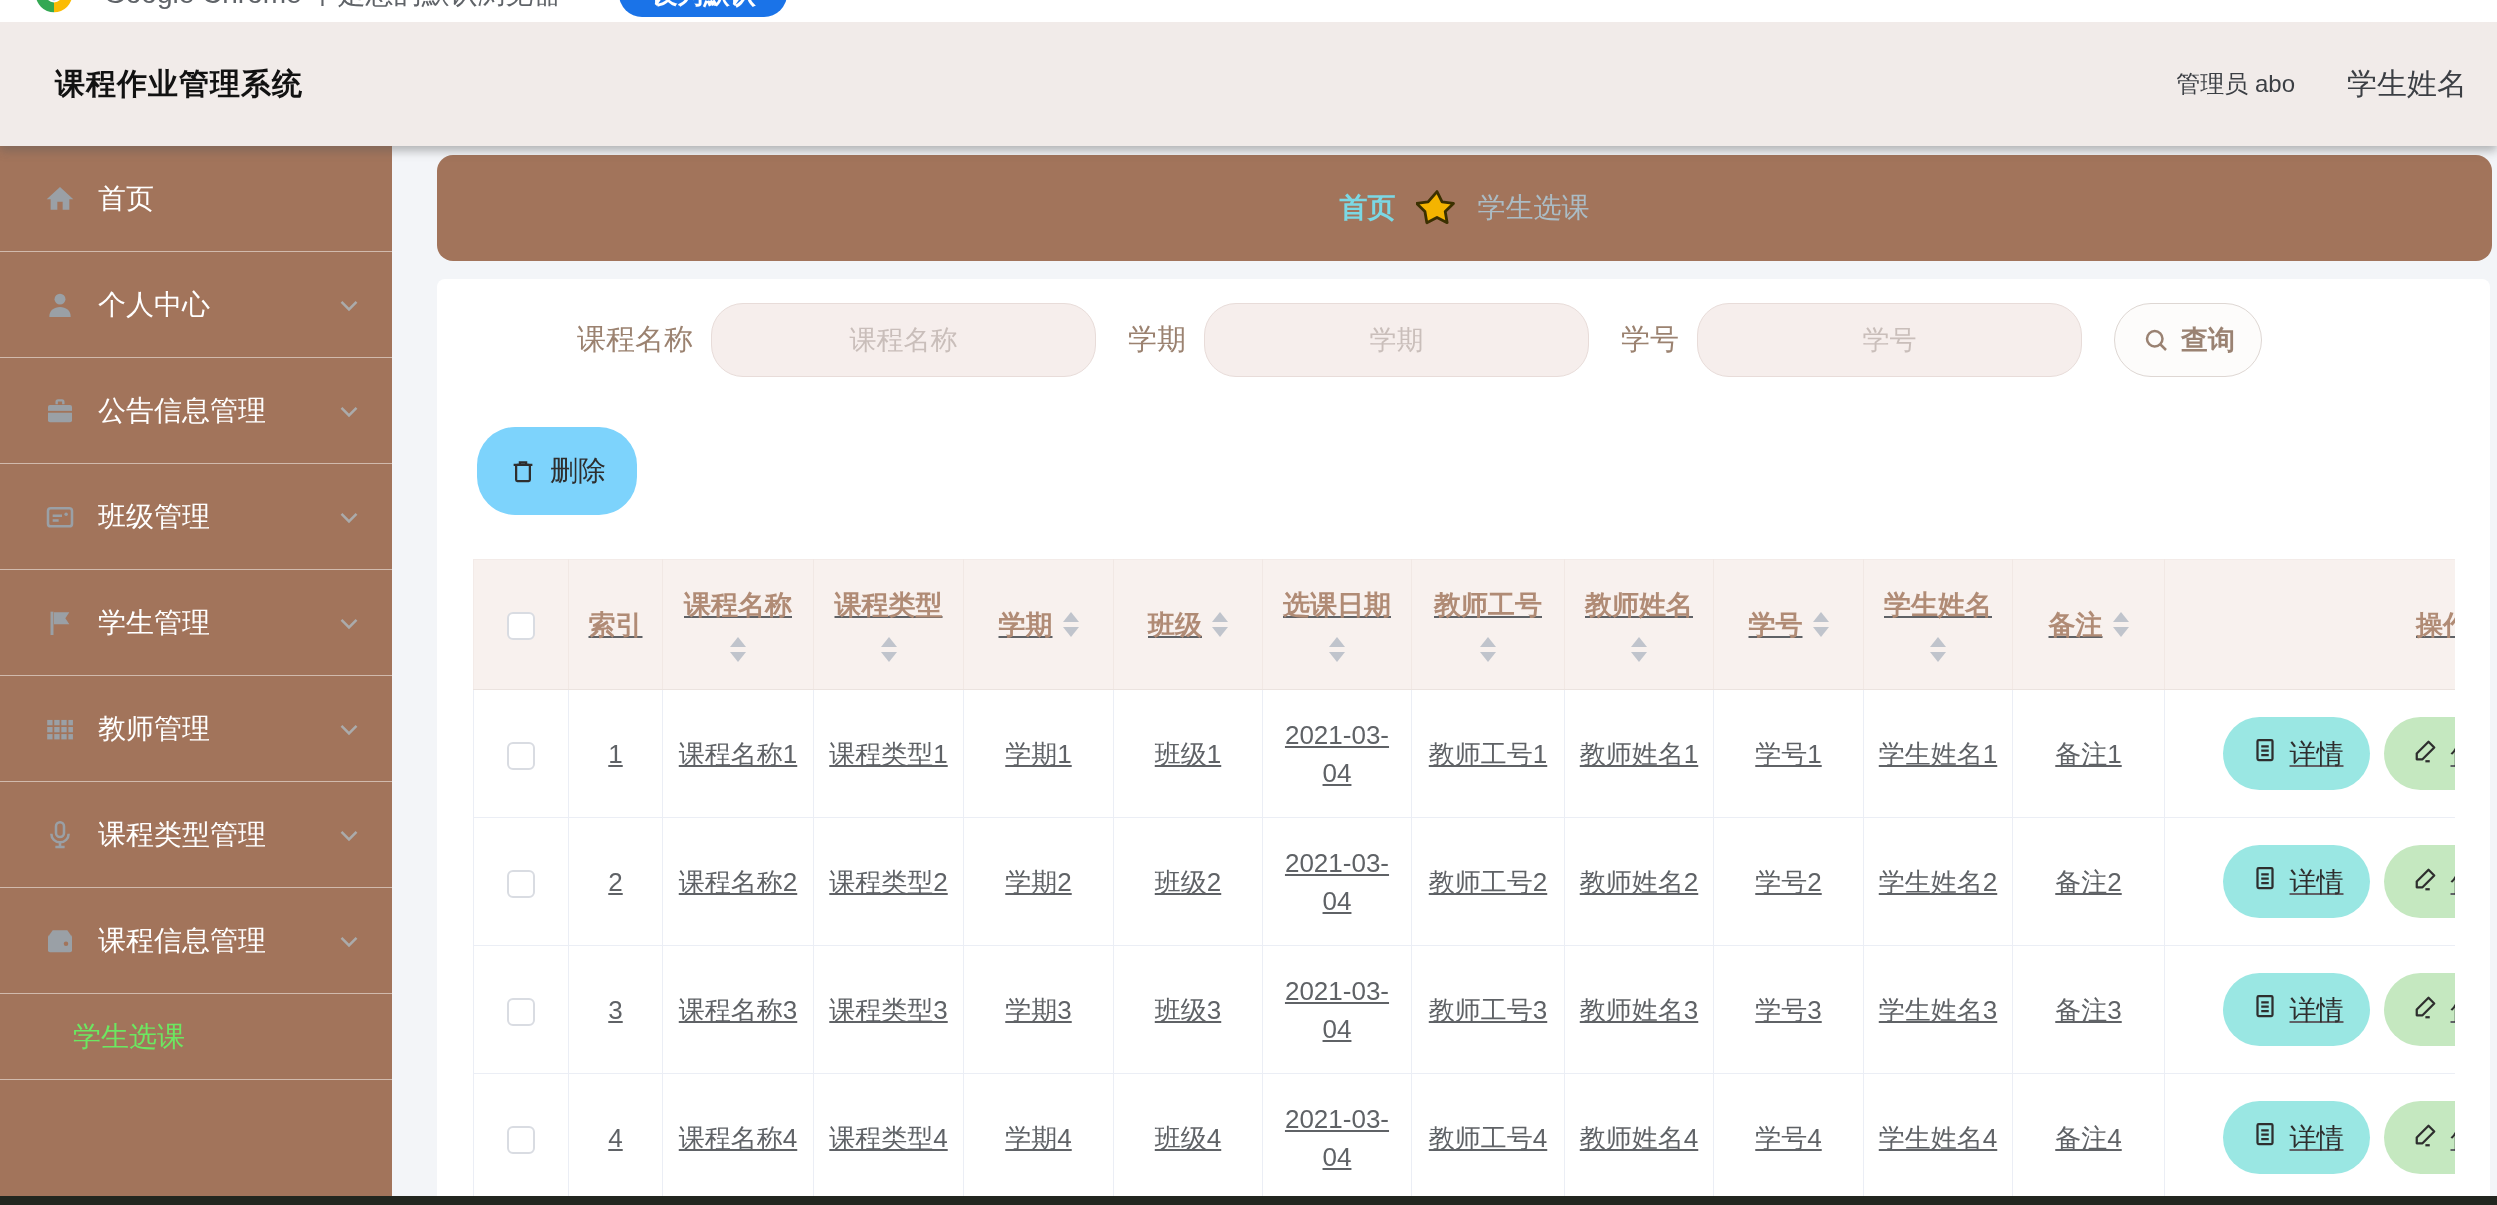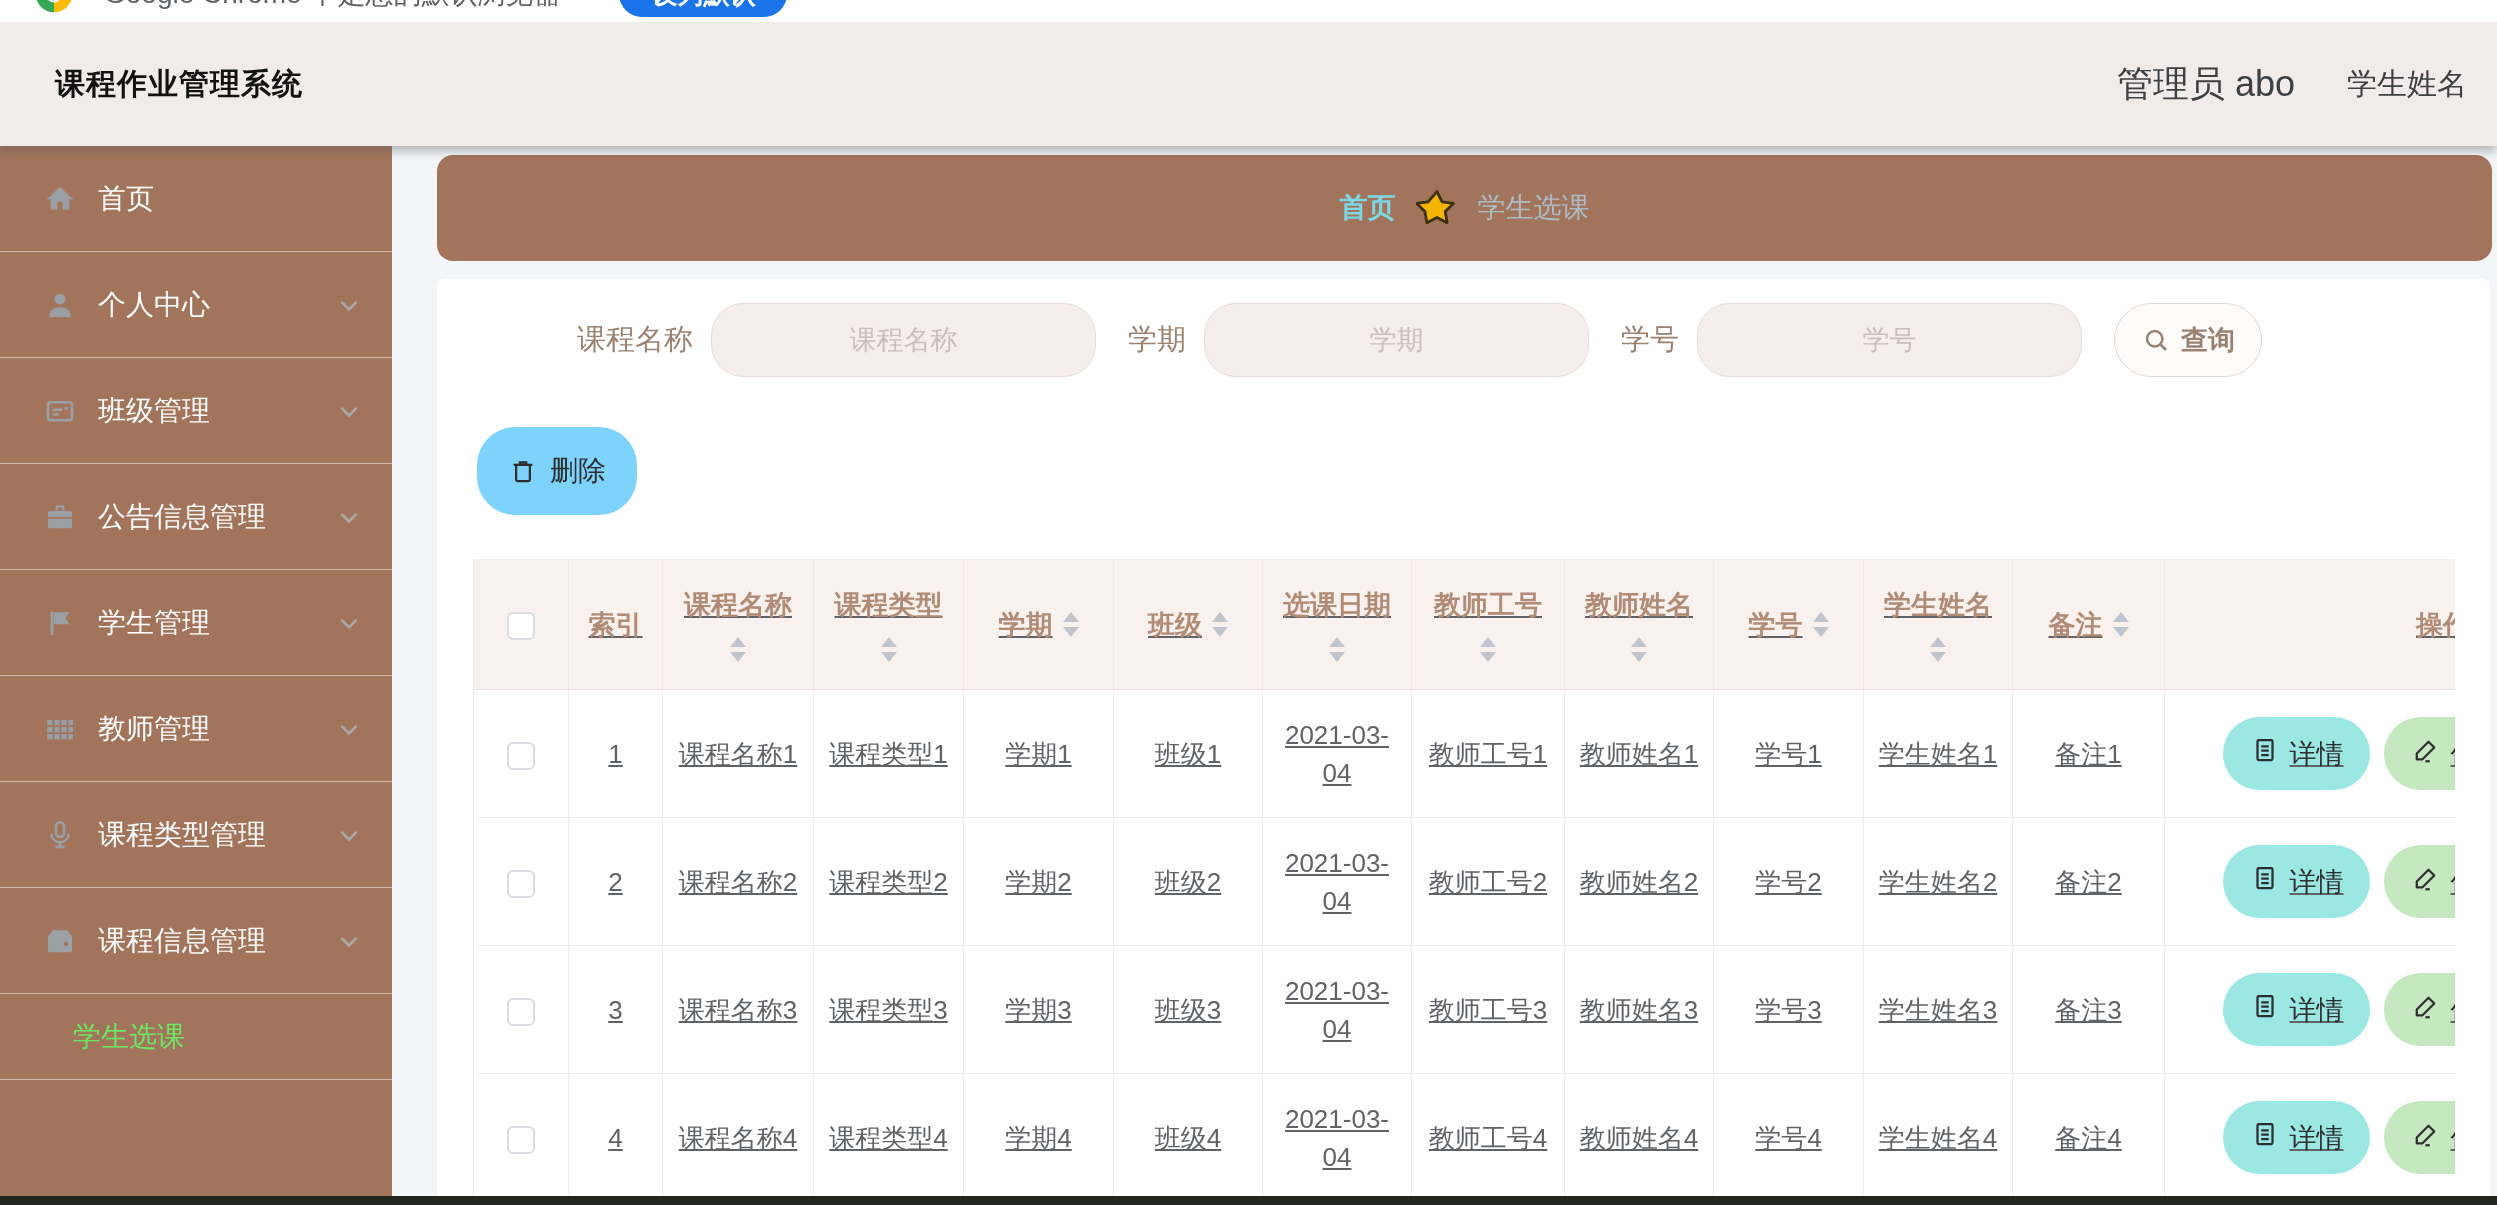--- a/index.html
+++ b/index.html
@@ -13,21 +13,21 @@
   .chrome-logo { width:44px; height:44px; }
   .infobar-msg { font-size:28px; color:#5f6368; margin-left:28px; white-space:nowrap; }
   .btn-setdefault { margin-left:58px; height:46px; padding:0 32px; border:none; border-radius:23px;
     background:#1a73e8; color:#fff; font-size:26px; font-weight:bold; }
 
   
   .app-header { position:absolute; top:22px; left:0; right:0; height:124px; background:#f1ebe9; z-index:5;
     display:flex; align-items:center; padding:0 30px 0 55px; box-shadow:0 5px 9px rgba(90,90,90,.42); }
   .app-title { font-size:30px; font-weight:bold; color:#121212; letter-spacing:1px; }
   .header-right { margin-left:auto; display:flex; align-items:center; gap:52px; }
-  .user-label { font-size:36px; color:#3c3f44; }
+  .user-label { font-size:24px; color:#3c3f44; }
   .logout-link { font-size:30px; color:#3c3f44; cursor:pointer; }
 
   
   .sidebar { position:absolute; top:146px; left:0; width:392px; bottom:0; background:#a2745b; z-index:3; }
   .side-item { height:106px; display:flex; align-items:center; padding:0 28px 0 44px; color:#ffffff;
     font-size:28px; border-bottom:1px solid rgba(255,255,255,.5); cursor:pointer; }
   .side-item.expanded { border-bottom:none; }
   .s-icon { width:32px; height:32px; margin-right:22px; flex:0 0 auto; }
   .s-icon svg, .s-chev svg { width:100%; height:100%; display:block; }
   .s-label { flex:1 1 auto; }
@@ -142,41 +142,41 @@
           <span class="s-label">个人中心</span>
           <span class="s-chev">
             <svg viewBox="0 0 24 24">
               <path d="M6 9.5l6 6 6-6" fill="none" stroke="#ababab" stroke-width="2"></path>
             </svg>
           </span>
         </div>
         <div class="side-item">
           <span class="s-icon">
             <svg viewBox="0 0 24 24">
+              <rect x="3" y="7.5" width="18" height="13" rx="1.5" fill="#9aa0a6"></rect>
+              <path d="M9.5 7V5a1 1 0 0 1 1-1h3a1 1 0 0 1 1 1v2" fill="none" stroke="#9aa0a6" stroke-width="1.8"></path>
+              <line x1="3" y1="12.6" x2="21" y2="12.6" stroke="#a2745b" stroke-width="1.4"></line>
+            </svg>
+          </span>
+          <span class="s-label">公告信息管理</span>
+          <span class="s-chev">
+            <svg viewBox="0 0 24 24">
+              <path d="M6 9.5l6 6 6-6" fill="none" stroke="#ababab" stroke-width="2"></path>
+            </svg>
+          </span>
+        </div>
+        <div class="side-item">
+          <span class="s-icon">
+            <svg viewBox="0 0 24 24">
               <rect x="3" y="5.5" width="18" height="13.5" rx="2" fill="none" stroke="#9aa0a6" stroke-width="1.9"></rect>
               <path d="M6.5 11h7M6.5 14.6h4.5" stroke="#9aa0a6" stroke-width="1.9"></path>
               <circle cx="16.6" cy="10" r="1.3" fill="#9aa0a6"></circle>
             </svg>
           </span>
           <span class="s-label">班级管理</span>
-          <span class="s-chev">
-            <svg viewBox="0 0 24 24">
-              <path d="M6 9.5l6 6 6-6" fill="none" stroke="#ababab" stroke-width="2"></path>
-            </svg>
-          </span>
-        </div>
-        <div class="side-item">
-          <span class="s-icon">
-            <svg viewBox="0 0 24 24">
-              <rect x="3" y="7.5" width="18" height="13" rx="1.5" fill="#9aa0a6"></rect>
-              <path d="M9.5 7V5a1 1 0 0 1 1-1h3a1 1 0 0 1 1 1v2" fill="none" stroke="#9aa0a6" stroke-width="1.8"></path>
-              <line x1="3" y1="12.6" x2="21" y2="12.6" stroke="#a2745b" stroke-width="1.4"></line>
-            </svg>
-          </span>
-          <span class="s-label">公告信息管理</span>
           <span class="s-chev">
             <svg viewBox="0 0 24 24">
               <path d="M6 9.5l6 6 6-6" fill="none" stroke="#ababab" stroke-width="2"></path>
             </svg>
           </span>
         </div>
         <div class="side-item">
           <span class="s-icon">
             <svg viewBox="0 0 24 24">
               <path d="M6 21V3.5" stroke="#9aa0a6" stroke-width="2.2"></path>

